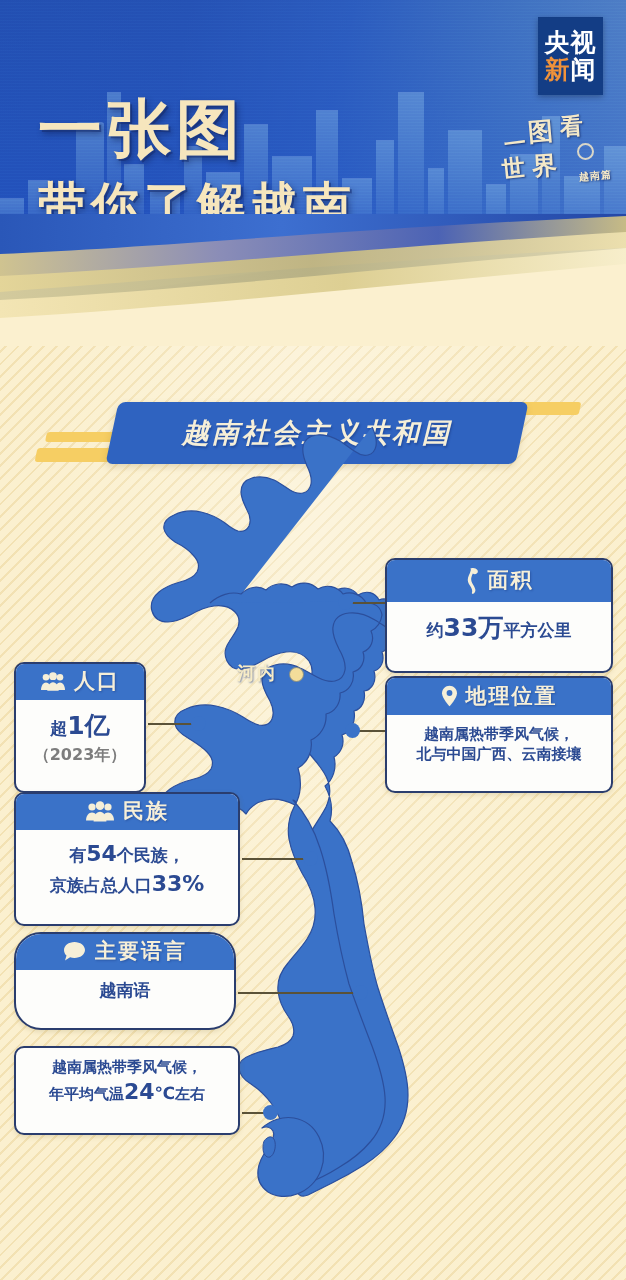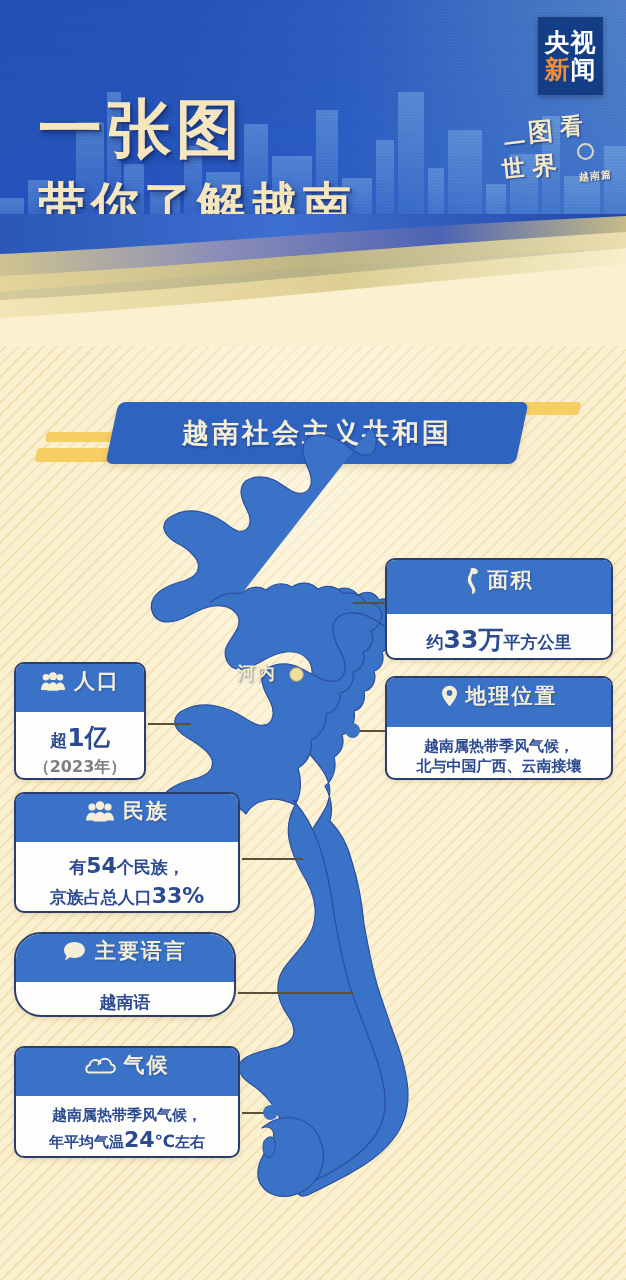--- a/index.html
+++ b/index.html
@@ -131,20 +131,21 @@
     background:#2f63c0;
     transform:skewX(-12deg);
     border-radius:7px;
     box-shadow:0 3px 7px rgba(120,95,30,.18);
   }
   .banner-text {
     position:absolute; left:112px; top:6px; width:410px; height:62px;
     display:flex; align-items:center; justify-content:center;
     color:#f6efd8; font-size:27px; font-weight:bold; letter-spacing:3px;
     text-shadow:1px 2px 2px rgba(22,50,120,.45);
+    font-style:italic;
   }
   .yel { position:absolute; background:#f6ce63; transform:skewX(-12deg); border-radius:3px; }
   .y-tr { right:46px;  top:6px;   width:96px;  height:13px; }
   .y-l1 { left:46px;   top:36px;  width:72px;  height:10px; }
   .y-l2 { left:36px;   top:52px;  width:140px; height:14px; }
 
   
   .map-layer { position:absolute; left:0; top:0; width:626px; height:1280px; pointer-events:none; }
 
   .hanoi-label {
@@ -165,30 +166,30 @@
     border:2px solid #2a3d6e;
     border-radius:10px;
     overflow:hidden;
     background:#fdfdfb;
     box-shadow:0 2px 5px rgba(120,100,40,.16);
   }
   .card-head {
     background:#3a72c8;
     display:flex; align-items:center; justify-content:center;
     gap:8px;
-    padding:7px 14px 20px;
+    padding:7px 14px 8px;
   }
   .card-head .ttl {
     color:#f6efd8; font-size:21px; font-weight:bold; letter-spacing:2px;
     text-shadow:1px 1px 2px rgba(20,45,110,.4);
     line-height:1;
   }
   .card-head .ico { display:flex; align-items:center; }
   .card-body {
-    padding:9px 12px 1px;
+    padding:9px 12px 26px;
     text-align:center;
     color:#2b4a92;
     font-weight:bold;
     line-height:1.35;
   }
   .card-body .big  { font-size:17px; letter-spacing:0px; }
   .card-body .mid  { font-size:17px; letter-spacing:0px; }
   .card-body .sml  { font-size:15px; letter-spacing:0px; }
   .card-body .sub  { color:#7d7d7d; font-size:16px; display:block; margin-top:1px; }
   .card-body .num  { font-size:25px; }
@@ -743,28 +744,19 @@
         </svg>
       </span>
       <span class="ttl">主要语言</span>
     </div>
     <div class="card-body">
       <span class="big">越南语</span>
     </div>
   </div>
 
   <div class="card" id="card-climate">
-    <div class="card-head">
-      <span class="ico">
-        <svg width="31" height="20" viewBox="0 0 31 20">
-          <path fill="none" stroke="#f6efd8" stroke-width="2" stroke-linejoin="round" stroke-linecap="round" d="M13,16.5 C9.5,16.5 6.8,16.5 5,16.5 C2.8,16.5 1.3,14.9 1.3,12.9 C1.3,11,2.7,9.4 4.6,9.2 C4.9,6.3 7.4,4 10.4,4 C12.6,4 14.5,5.2 15.5,7"></path>
-          <path fill="none" stroke="#f6efd8" stroke-width="2" stroke-linejoin="round" stroke-linecap="round" d="M14.5,16.5 C17,16.5 23,16.5 25.5,16.5 C27.9,16.5 29.8,14.7 29.8,12.5 C29.8,10.4 28.2,8.7 26.2,8.5 C25.9,5.3 23.2,2.8 19.9,2.8 C16.7,2.8 14,5.2 13.5,8.3"></path>
-        </svg>
-      </span>
-      <span class="ttl">气候</span>
-    </div>
     <div class="card-body">
       <div class="sml">越南属热带季风气候，</div>
       <div><span class="sml">年平均气温</span><span class="num-s">24</span><span class="mid">℃</span><span class="sml">左右</span></div>
     </div>
   </div>
 
 </div>
 
 </body></html>

